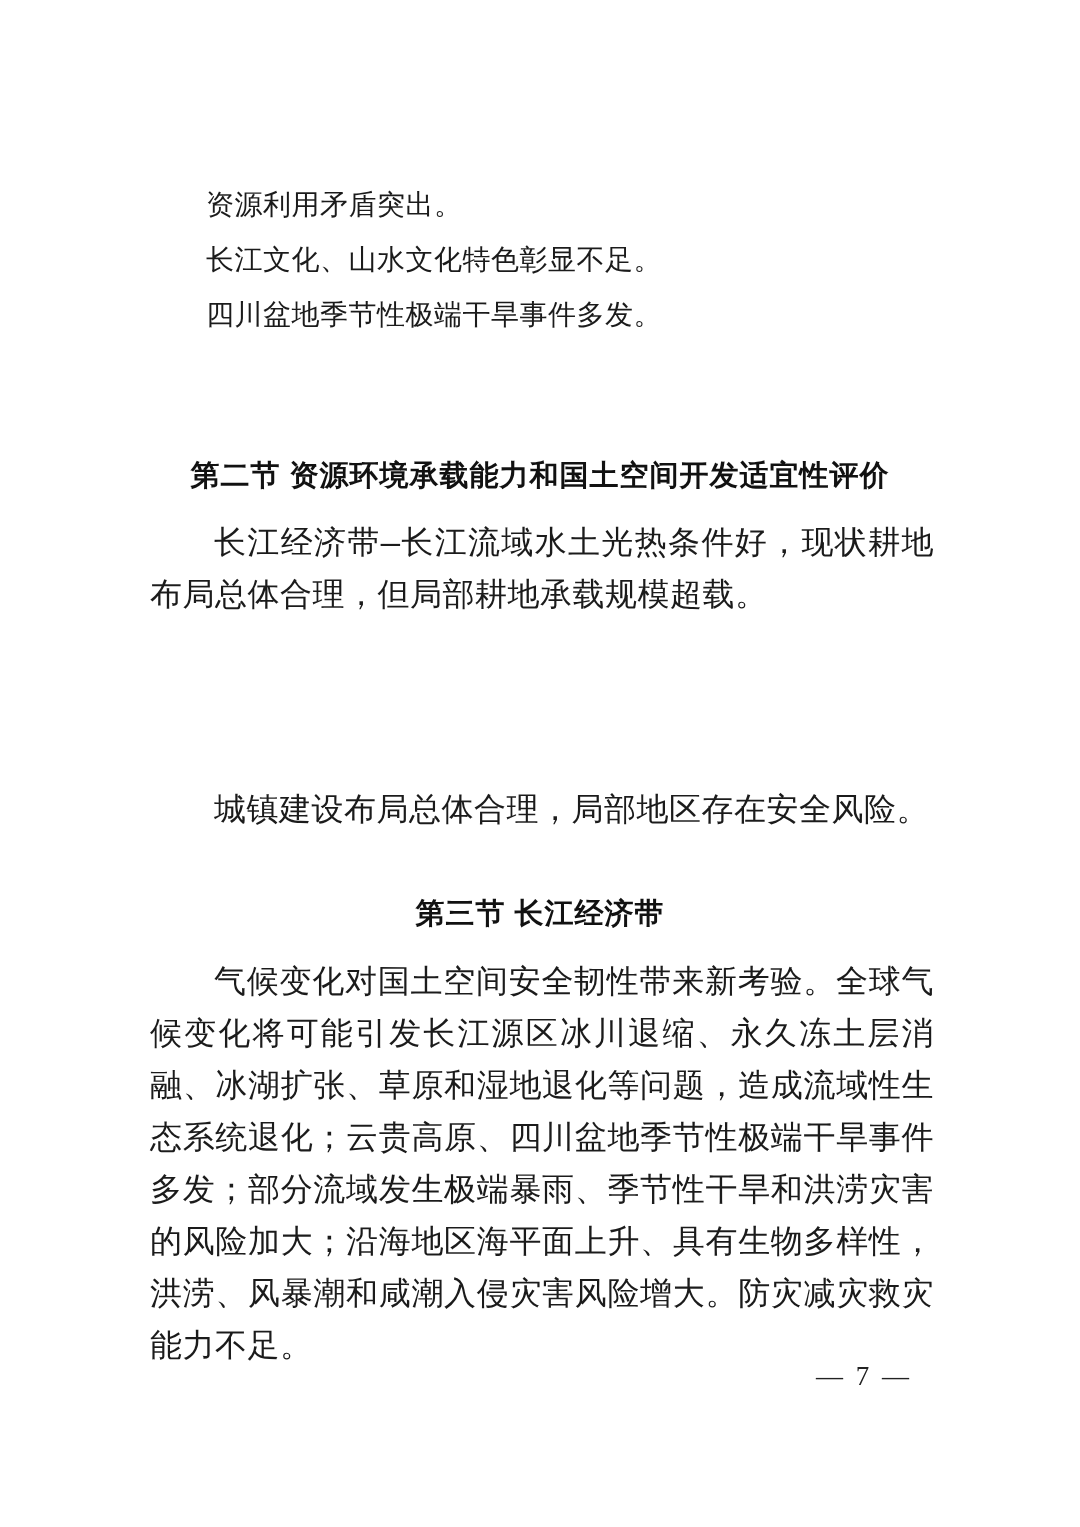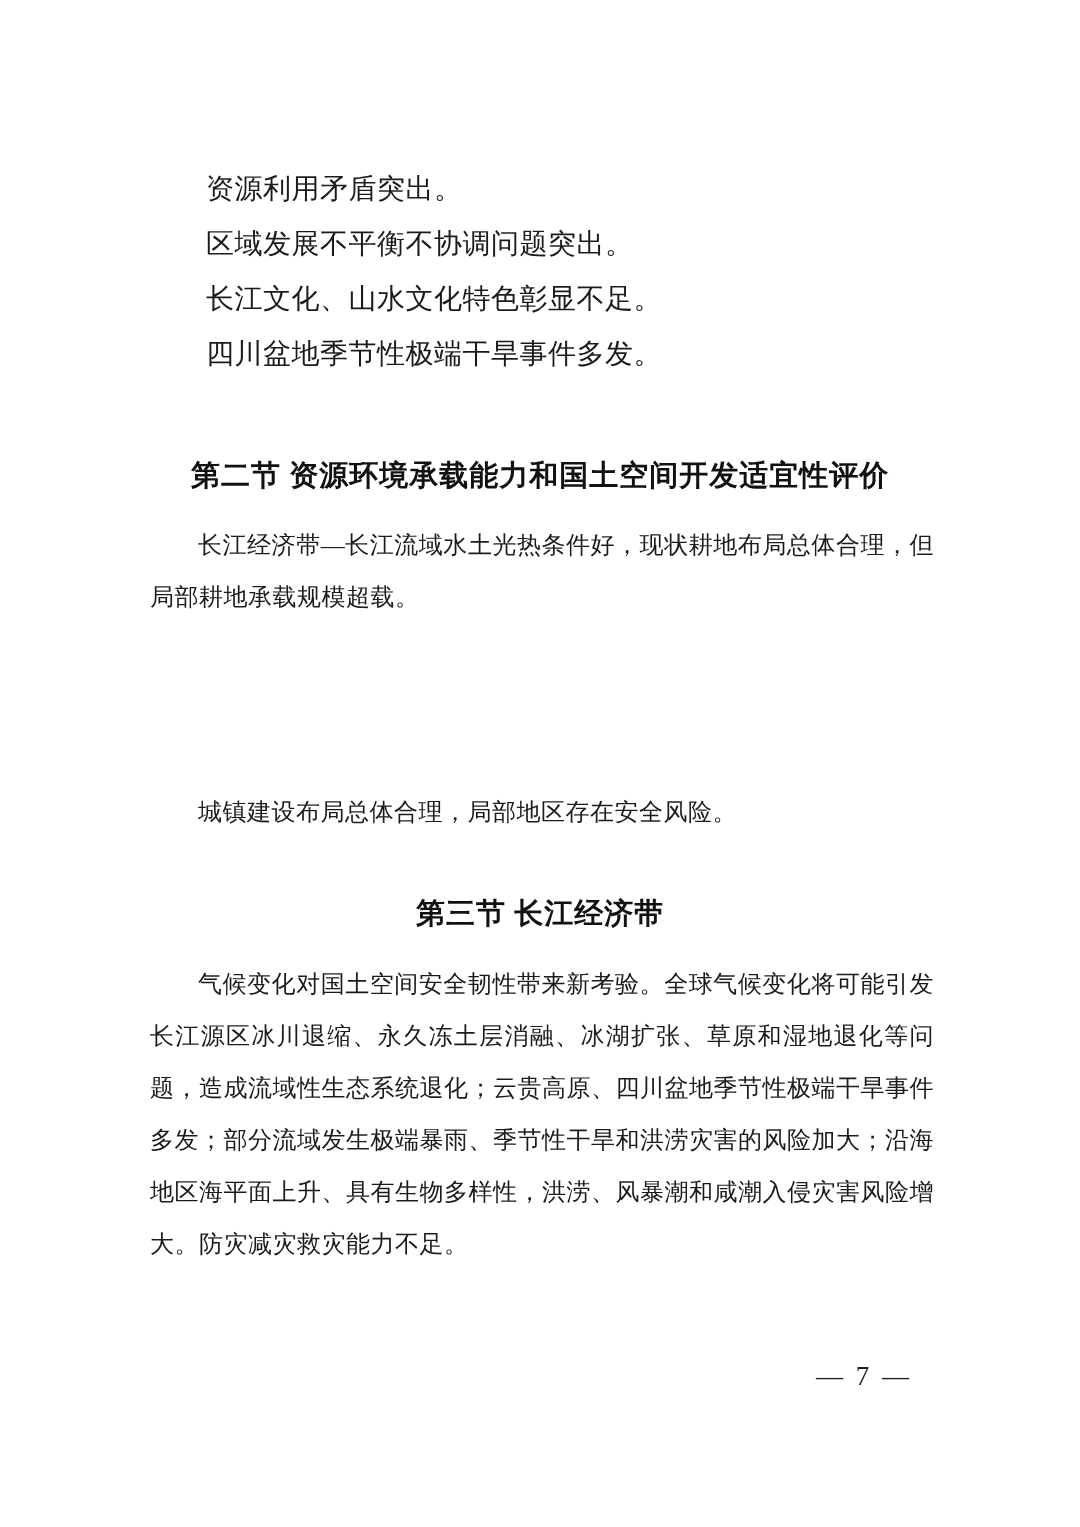--- a/index.html
+++ b/index.html
@@ -13,43 +13,44 @@
     height: 1527px;
     background: #ffffff;
     color: #1b1b1b;
     font-family: "Liberation Serif", serif;
     overflow: hidden;
   }
   .body-block {
     position: absolute;
     left: 150px;
     width: 784px;
-    font-size: 24px;
+    font-size: 32px;
     line-height: 52px;
     text-align: justify;
     text-justify: inter-character;
     letter-spacing: 0.5px;
+    font-family: Liberation Mono, monospace;
   }
   .intro-block {
     position: absolute;
     left: 150px;
     width: 784px;
     font-size: 28px;
     line-height: 55px;
     letter-spacing: 0.5px;
   }
   .indent {
     text-indent: 2em;
   }
   .heading {
     position: absolute;
     left: 0;
     width: 100%;
     text-align: center;
-    font-family: Liberation Serif, serif;
+    font-family: Liberation Sans, sans-serif;
     font-weight: bold;
     font-size: 29px;
     line-height: 40px;
     color: #111111;
     letter-spacing: 1px;
   }
   .page-number {
     position: absolute;
     top: 1358px;
     right: 168px;
@@ -57,23 +58,22 @@
     line-height: 36px;
     letter-spacing: 3px;
     color: #222222;
   }
 </style>
 </head>
 <body>
 
 <div class="page">
 
-  <div class="intro-block" style="top: 161px;">
+  <div class="intro-block" style="top: 177px;">
     <div class="indent">资源利用矛盾突出。</div>
-    <div class="indent">区域发展不平衡不协调问题突出。</div>
     <div class="indent">长江文化、山水文化特色彰显不足。</div>
     <div class="indent">四川盆地季节性极端干旱事件多发。</div>
   </div>
 
   <div class="heading" style="top: 455px;">第二节 资源环境承载能力和国土空间开发适宜性评价</div>
 
   <div class="body-block indent" style="top: 519px;">长江经济带—长江流域水土光热条件好，现状耕地布局总体合理，但局部耕地承载规模超载。</div>
 
 
   <div class="body-block indent" style="top: 786px;">城镇建设布局总体合理，局部地区存在安全风险。</div>

